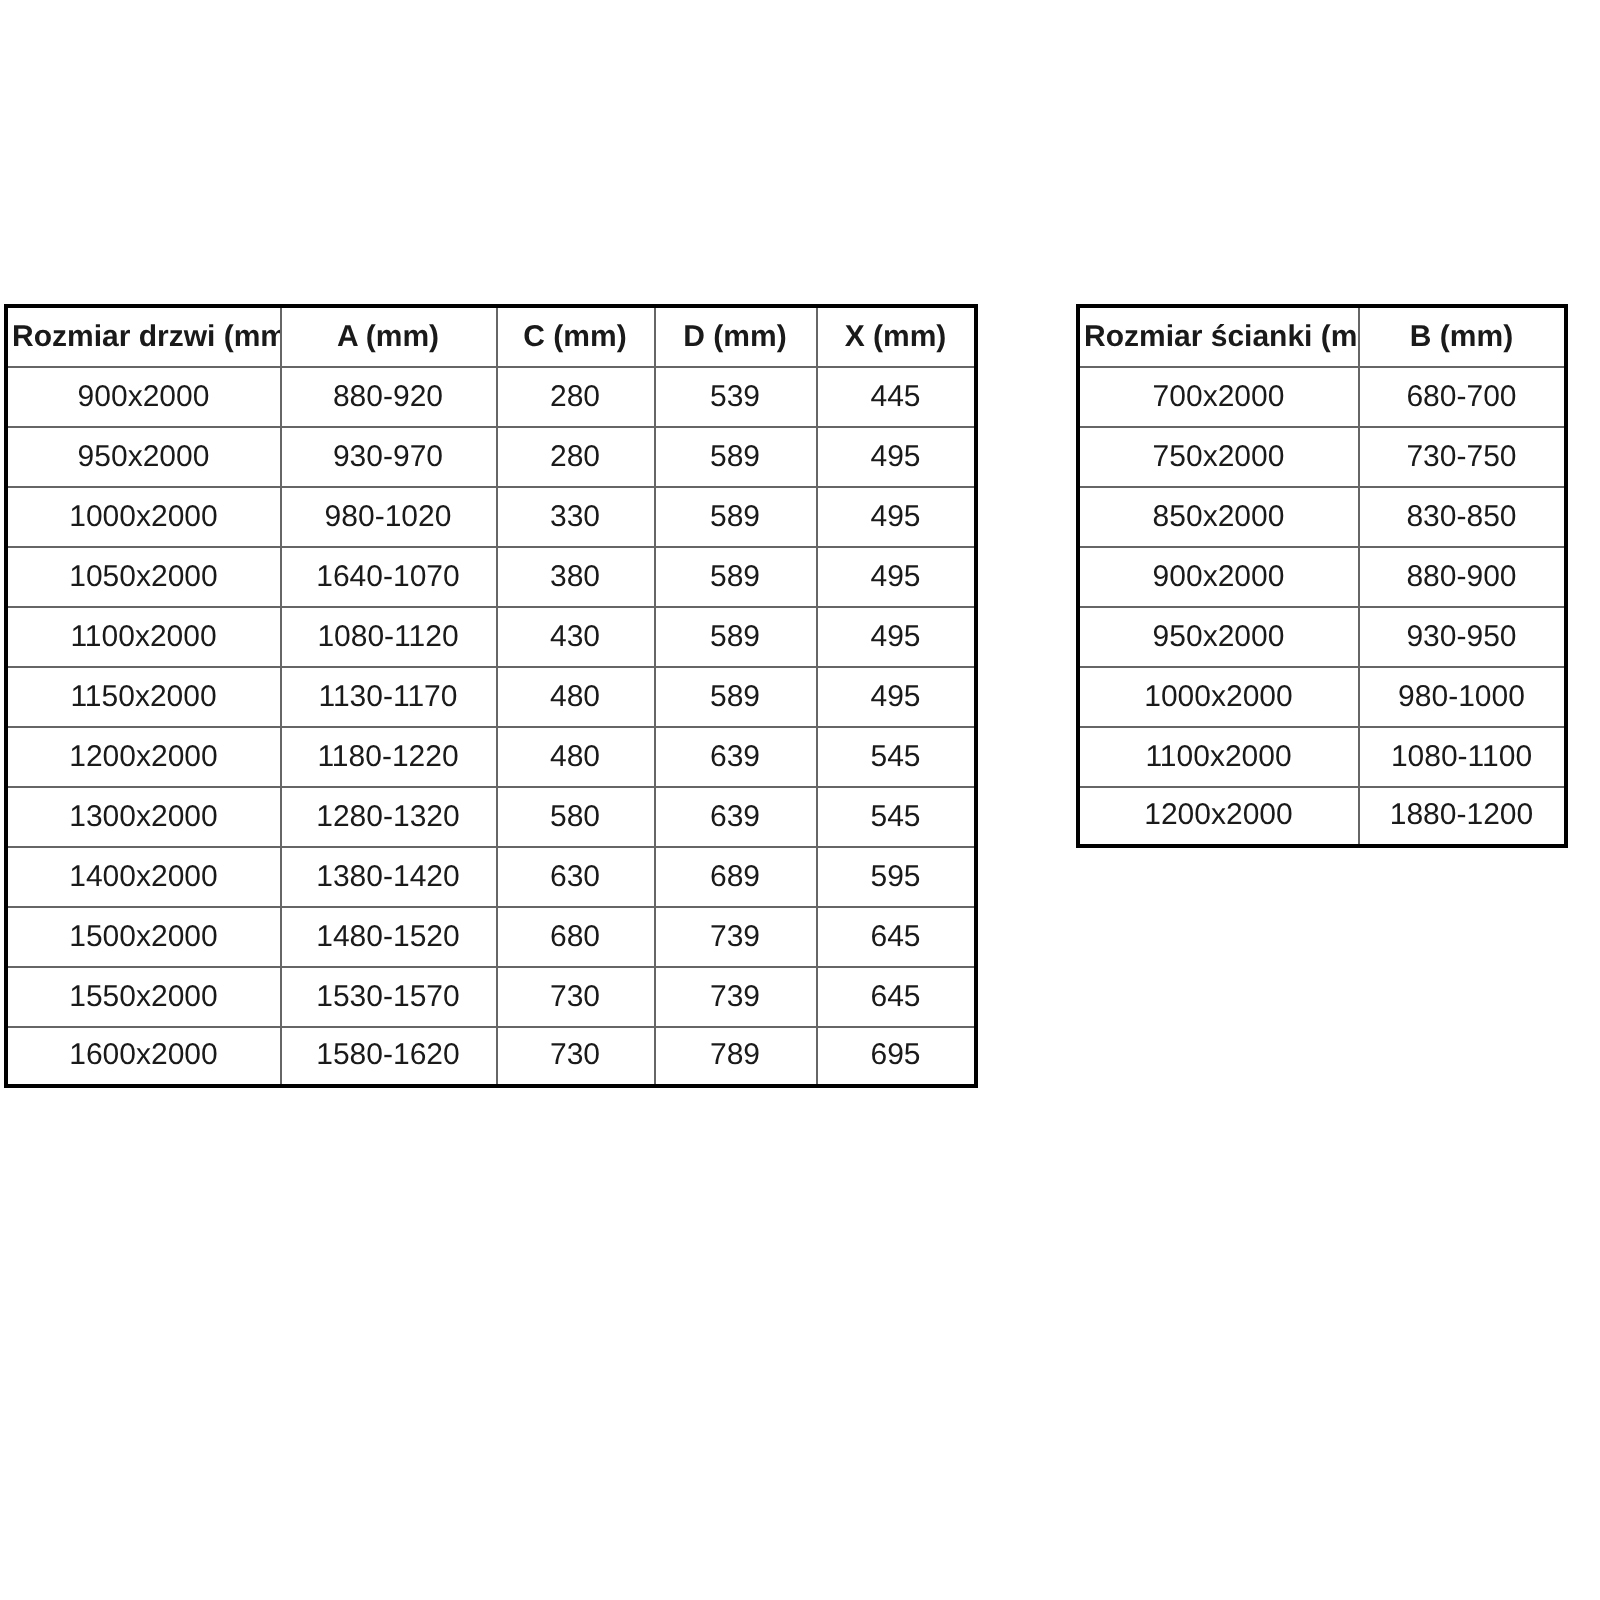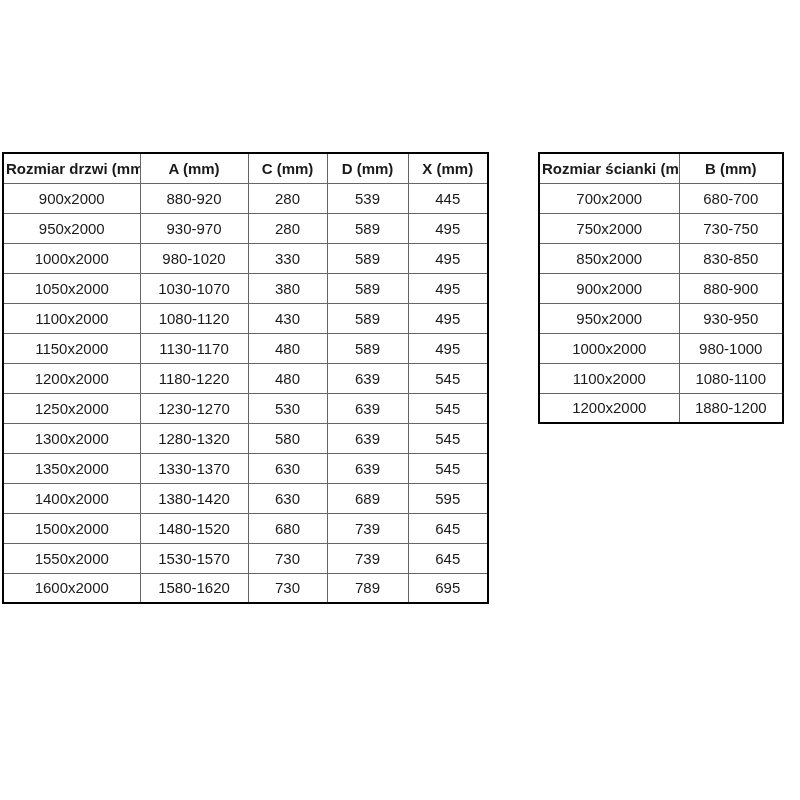--- a/index.html
+++ b/index.html
@@ -98,21 +98,21 @@
         </tr>
         <tr>
           <td>1000x2000</td>
           <td>980-1020</td>
           <td>330</td>
           <td>589</td>
           <td>495</td>
         </tr>
         <tr>
           <td>1050x2000</td>
-          <td>1030-1070</td>
+          <td>1640-1070</td>
           <td>380</td>
           <td>589</td>
           <td>495</td>
         </tr>
         <tr>
           <td>1100x2000</td>
           <td>1080-1120</td>
           <td>430</td>
           <td>589</td>
           <td>495</td>
@@ -125,37 +125,23 @@
           <td>495</td>
         </tr>
         <tr>
           <td>1200x2000</td>
           <td>1180-1220</td>
           <td>480</td>
           <td>639</td>
           <td>545</td>
         </tr>
         <tr>
-          <td>1250x2000</td>
-          <td>1230-1270</td>
-          <td>530</td>
-          <td>639</td>
-          <td>545</td>
-        </tr>
-        <tr>
           <td>1300x2000</td>
           <td>1280-1320</td>
           <td>580</td>
-          <td>639</td>
-          <td>545</td>
-        </tr>
-        <tr>
-          <td>1350x2000</td>
-          <td>1330-1370</td>
-          <td>630</td>
           <td>639</td>
           <td>545</td>
         </tr>
         <tr>
           <td>1400x2000</td>
           <td>1380-1420</td>
           <td>630</td>
           <td>689</td>
           <td>595</td>
         </tr>

